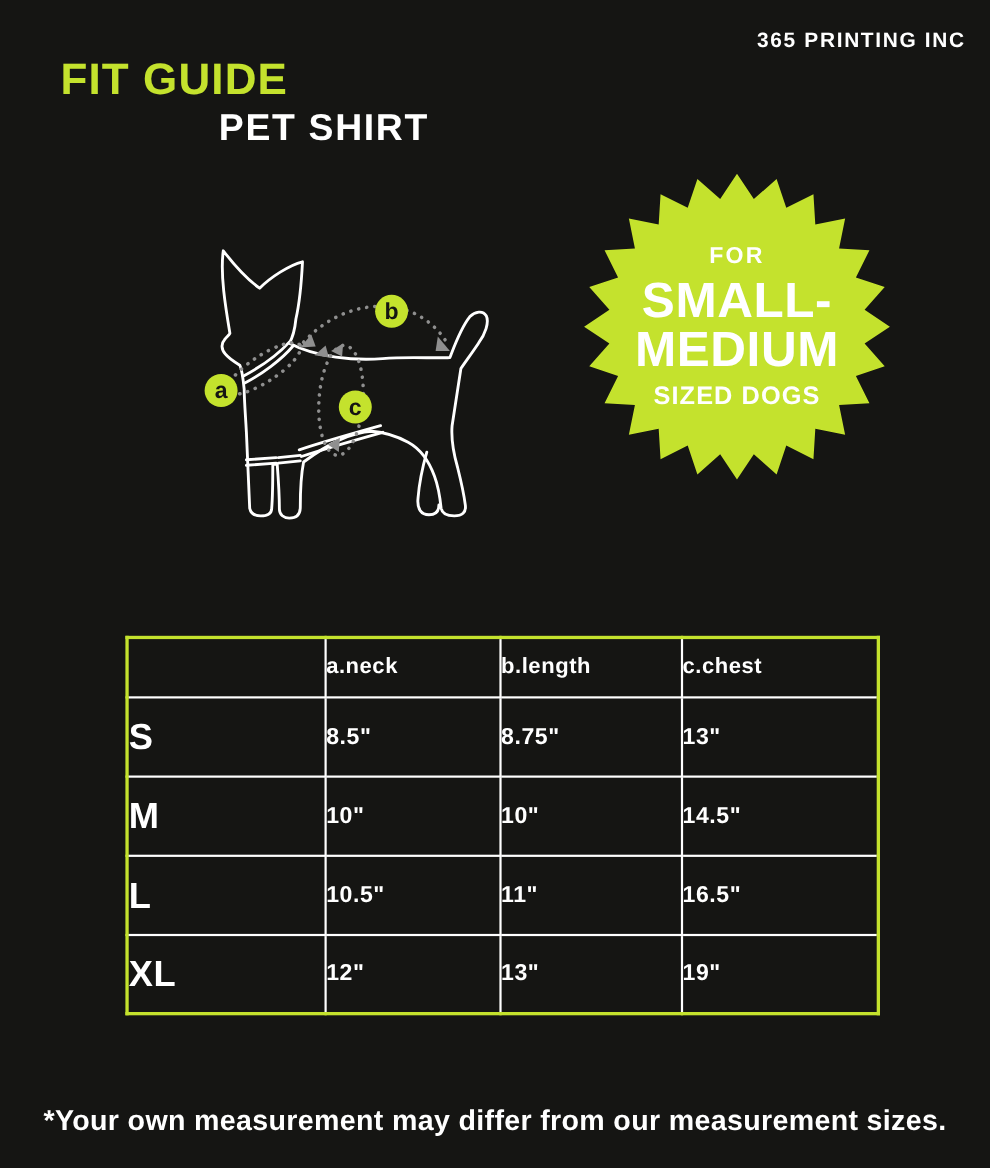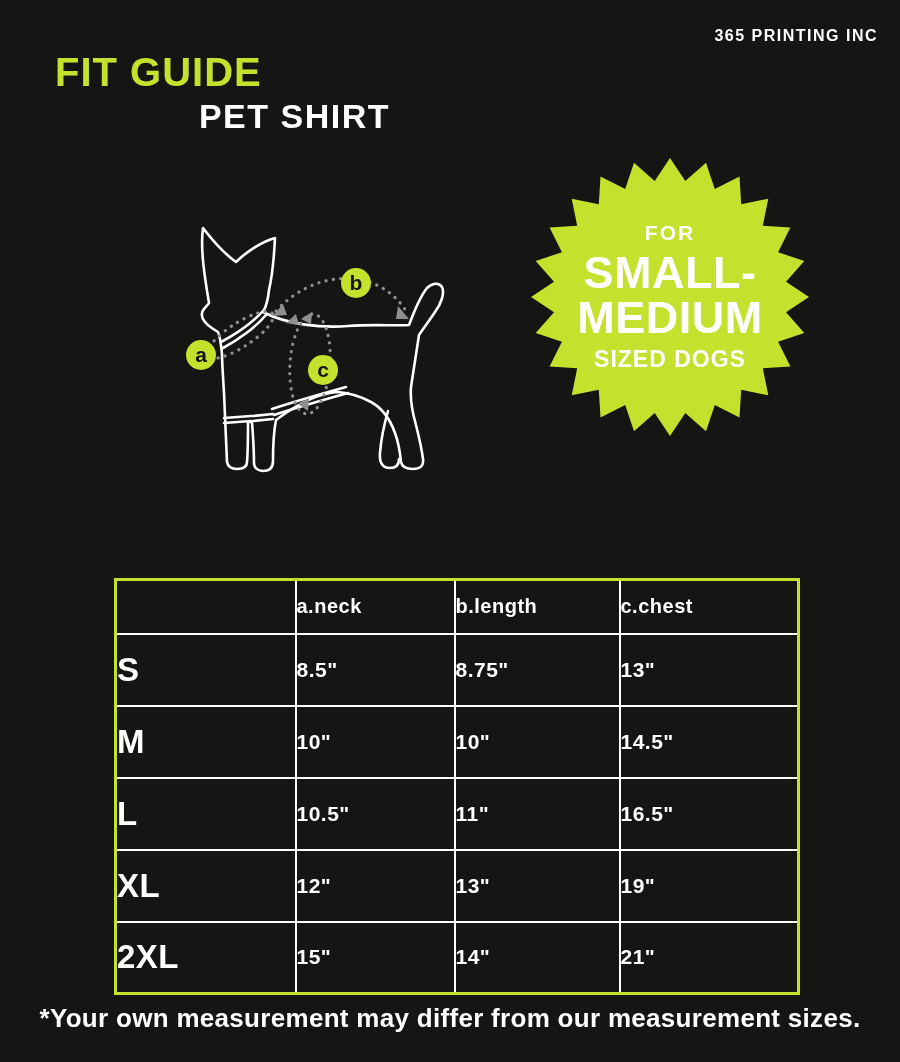--- a/index.html
+++ b/index.html
@@ -10,21 +10,21 @@
   }
   *{margin:0;padding:0;box-sizing:border-box;}
   html,body{background:#000;}
   body{font-family:"Liberation Sans","DejaVu Sans",sans-serif;}
   .page{
     position:relative;width:900px;height:1062px;overflow:hidden;
     background:var(--bg);color:var(--ink);
   }
   .brand{
     position:absolute;top:27px;right:22px;
-    font-size:16px;font-weight:bold;letter-spacing:1.5px;color:var(--ink);
+    font-size:19px;font-weight:bold;letter-spacing:1.5px;color:var(--ink);
   }
   .title-block{position:absolute;left:55px;top:52px;width:335px;}
   .title{
     font-size:40px;font-weight:bold;letter-spacing:1px;line-height:1.0;
     color:var(--accent);white-space:nowrap;
   }
   .subtitle{
     margin-top:5px;text-align:right;
     font-size:34px;font-weight:bold;letter-spacing:1.5px;color:var(--ink);
   }
@@ -199,24 +199,18 @@
         <td class="value-cell">10.5"</td>
         <td class="value-cell">11"</td>
         <td class="value-cell">16.5"</td>
       </tr>
       <tr>
         <td class="size-cell">XL</td>
         <td class="value-cell">12"</td>
         <td class="value-cell">13"</td>
         <td class="value-cell">19"</td>
       </tr>
-      <tr>
-        <td class="size-cell">2XL</td>
-        <td class="value-cell">15"</td>
-        <td class="value-cell">14"</td>
-        <td class="value-cell">21"</td>
-      </tr>
     </tbody>
   </table>
 
   <div class="footnote">*Your own measurement may differ from our measurement sizes.</div>
 
 </div>
 
 </body></html>

